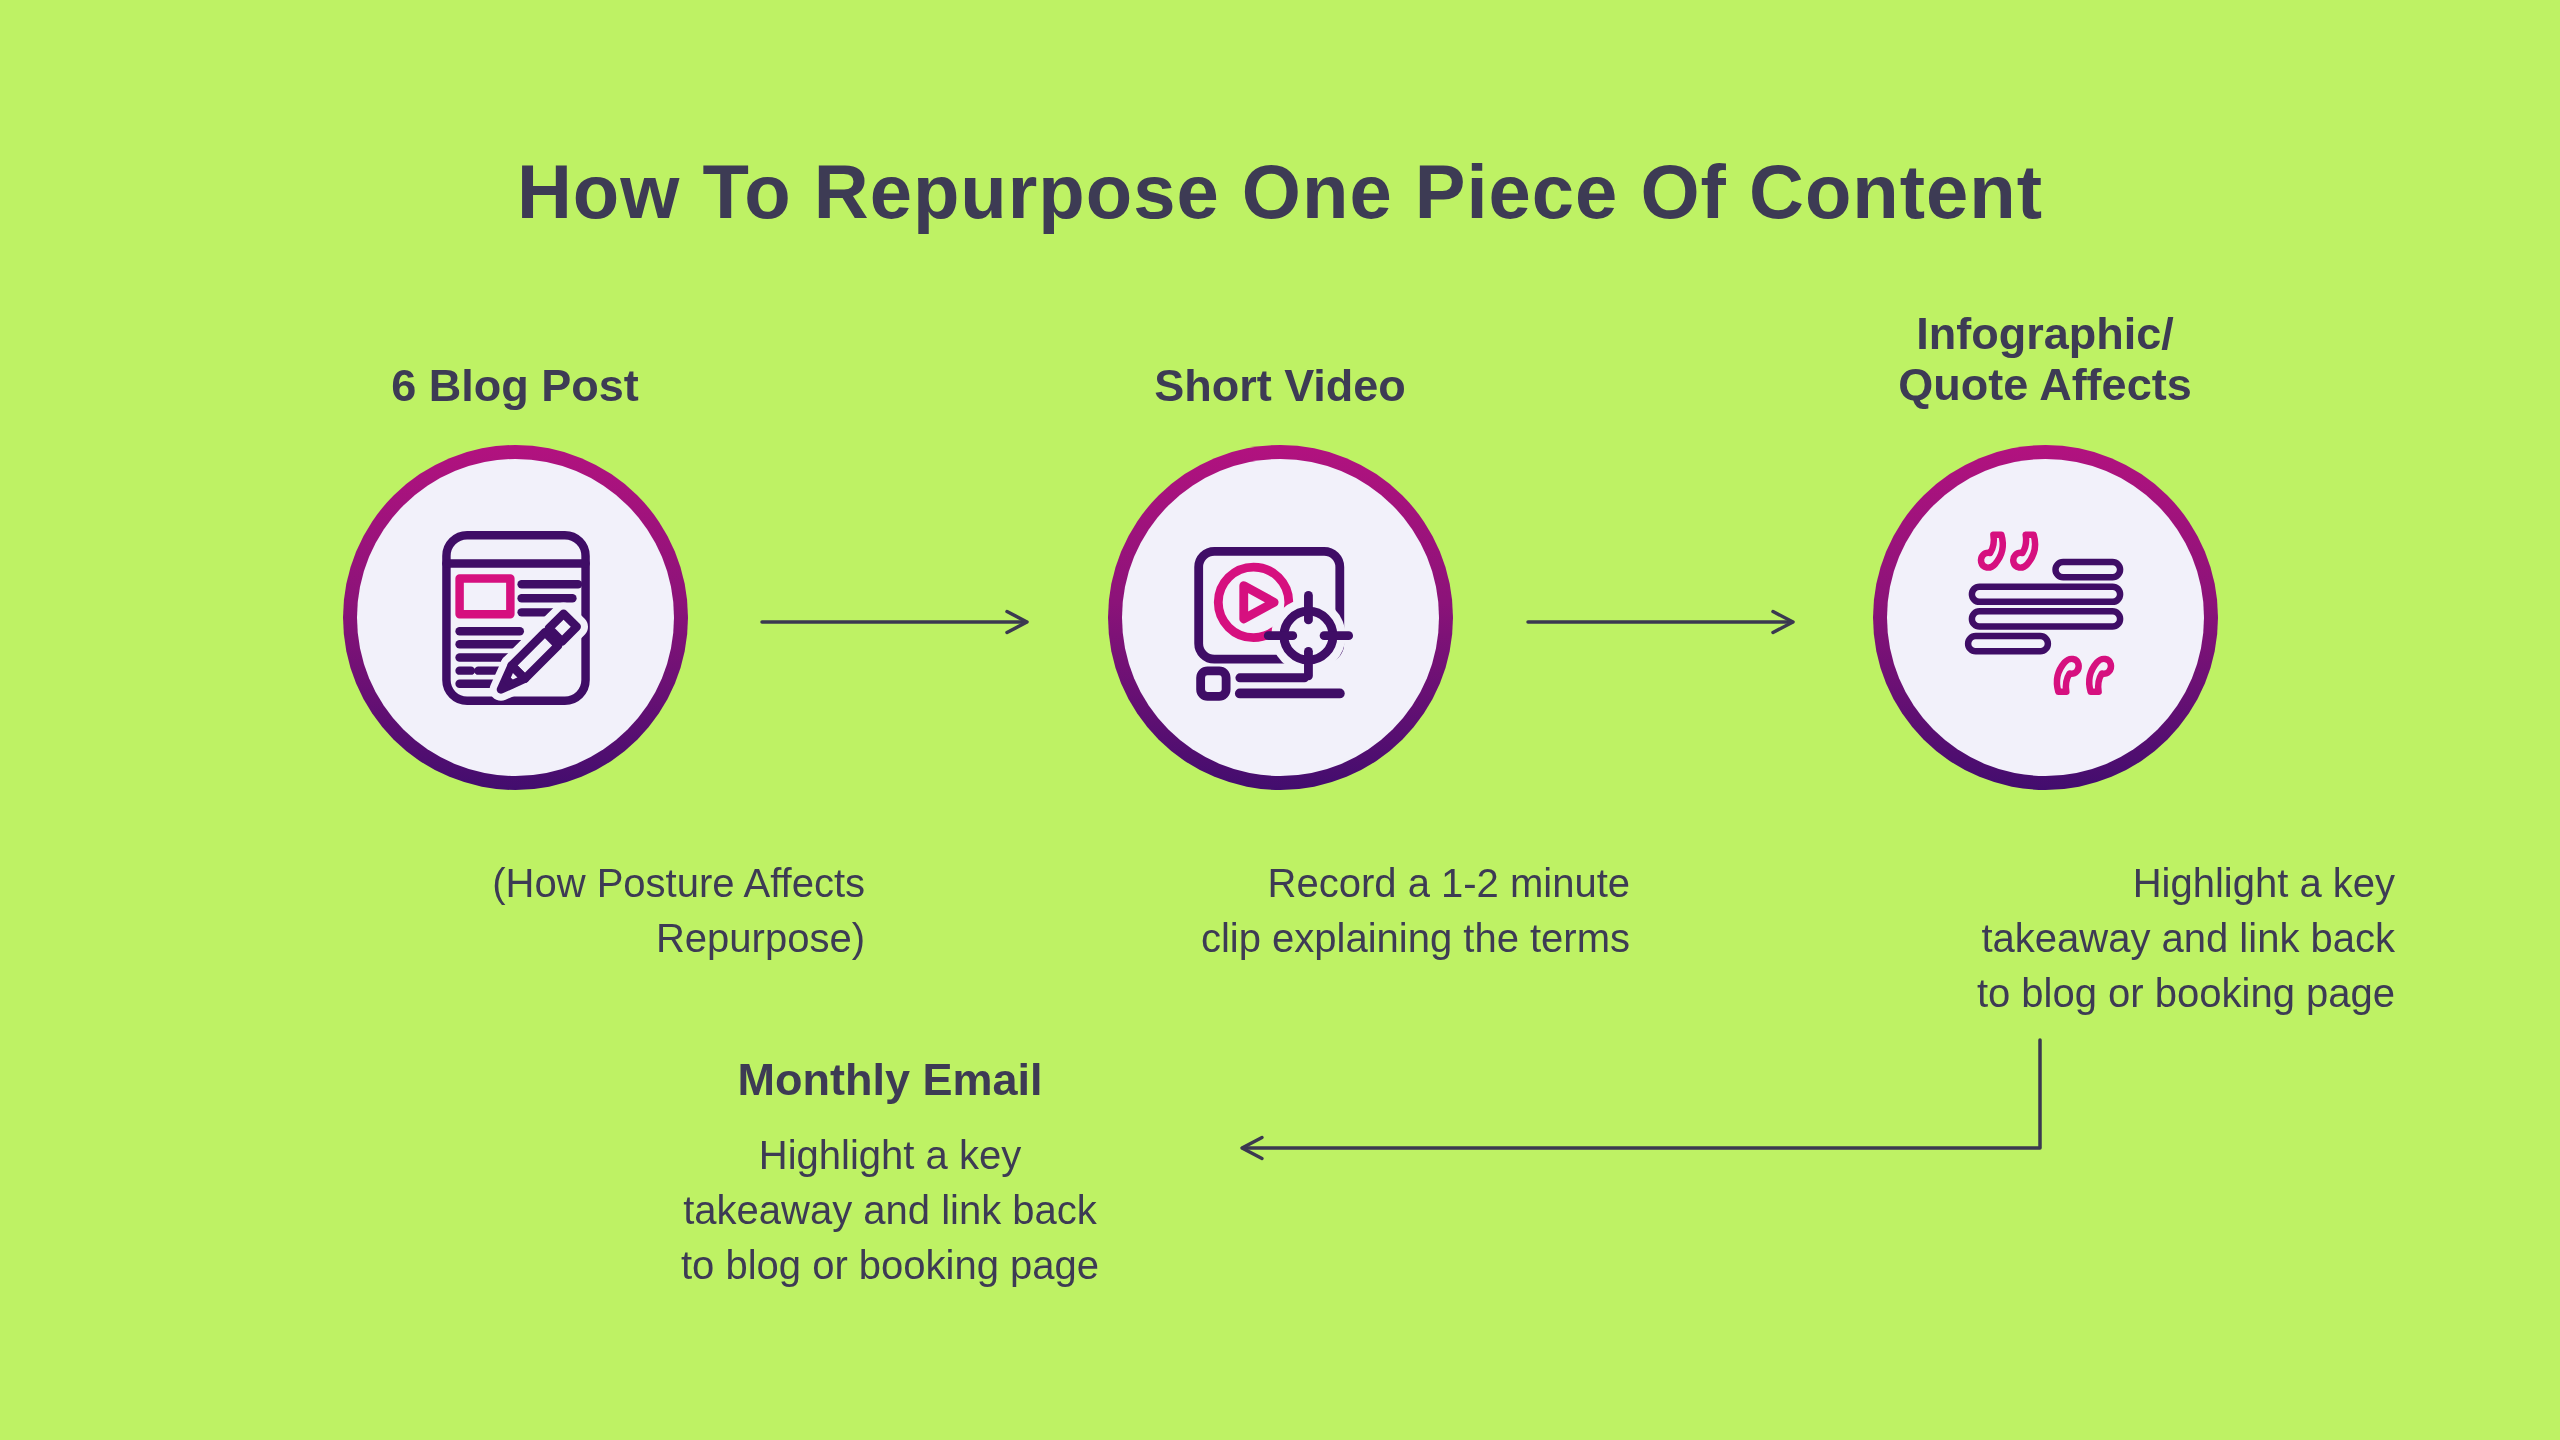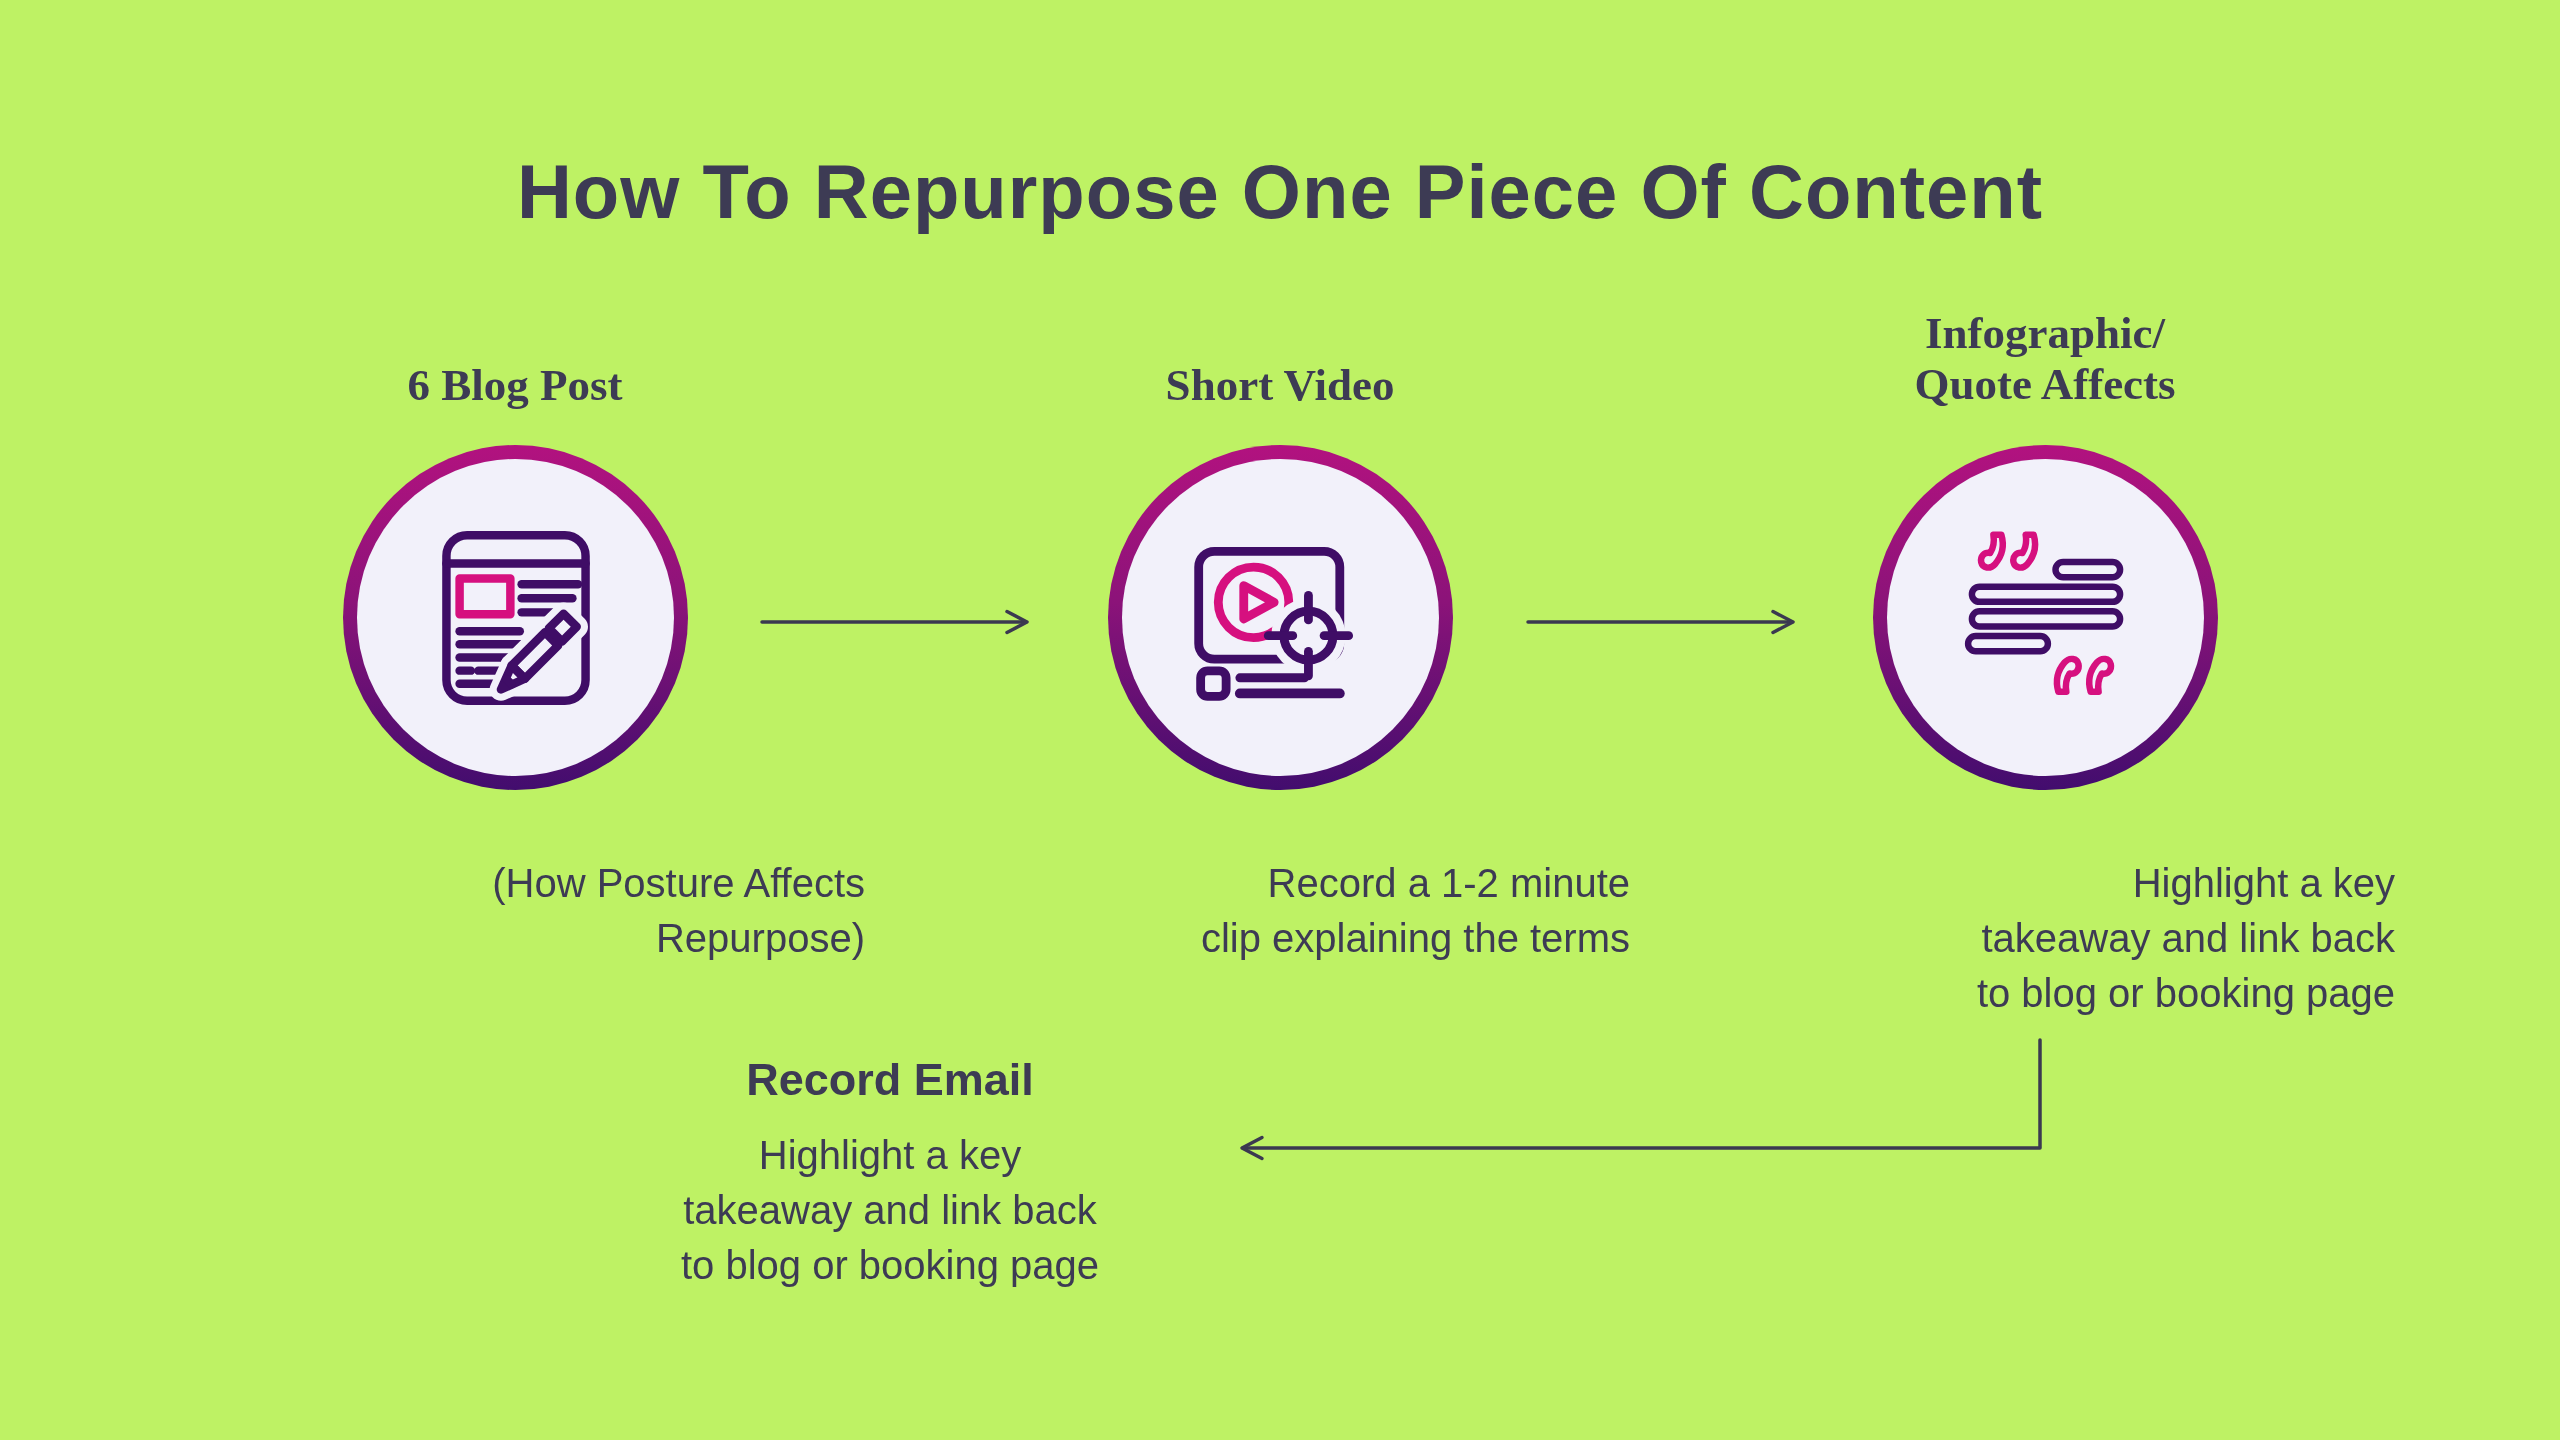--- a/index.html
+++ b/index.html
@@ -16,21 +16,21 @@
     margin:0;text-align:center;
     font-size:76px;font-weight:bold;letter-spacing:1px;
     color:#3d3b54;
   }
   .connectors{position:absolute;left:0;top:0;width:2560px;height:1440px;}
   .col-label{
     position:absolute;width:600px;
     text-align:center;font-size:45px;font-weight:bold;line-height:51px;
     color:#3d3b54;
   }
-  .col-label span{display:block;font-family:Liberation Serif, serif;}
+  .col-label span{display:block;}
   .circle{
     position:absolute;width:345px;height:345px;border-radius:50%;
     background:linear-gradient(180deg,#b2127f 0%,#8c1379 45%,#420d6e 100%);
     display:flex;align-items:center;justify-content:center;
   }
   .circle::before{
     content:"";position:absolute;inset:14px;border-radius:50%;background:#f2f1fa;
   }
   .circle svg{position:relative;z-index:1;}
   .col-desc{
@@ -166,21 +166,21 @@
     <span>Record a 1-2 minute</span>
     <span>clip explaining the terms</span>
   </div>
   <div class="col-desc" style="left:1695px;top:856px;">
     <span>Highlight a key</span>
     <span>takeaway and link back</span>
     <span>to blog or booking page</span>
   </div>
 
   <div class="monthly-label">
-    <span>Record Email</span>
+    <span>Monthly Email</span>
   </div>
   <div class="monthly-desc">
     <span>Highlight a key</span>
     <span>takeaway and link back</span>
     <span>to blog or booking page</span>
   </div>
 
 </div>
 
 </body></html>

